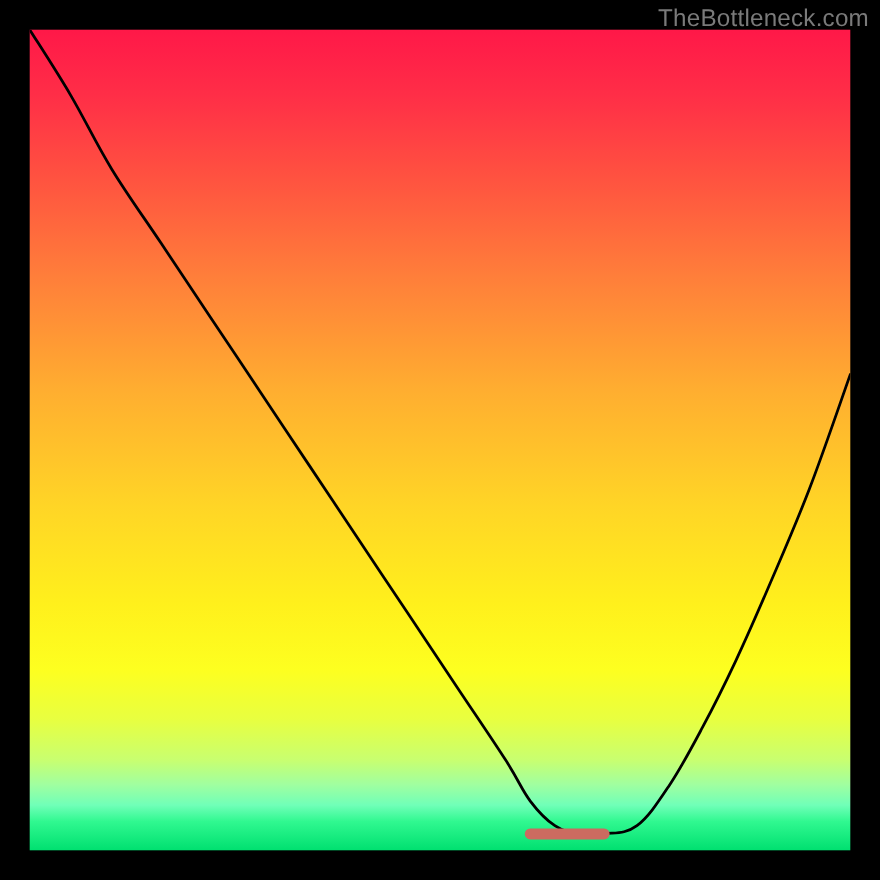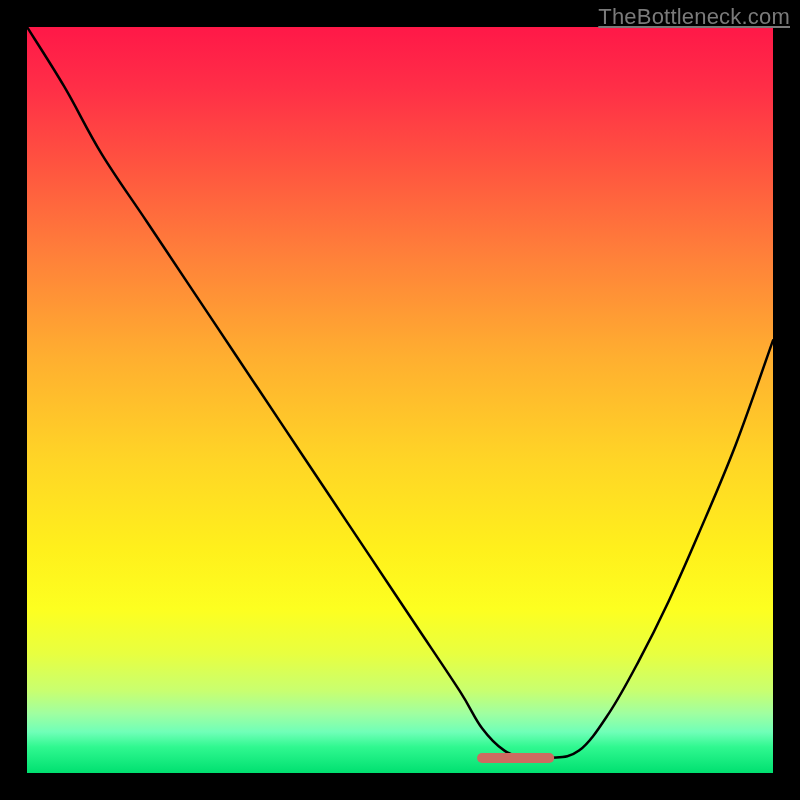--- a/index.html
+++ b/index.html
@@ -35,21 +35,20 @@
     );
   }
   .watermark {
     position: absolute;
     top: 4px;
     right: 10px;
     color: #7a7a7a;
     font-size: 22px;
     font-weight: 500;
     letter-spacing: 0.2px;
-    text-decoration: underline;
   }
   svg.curve {
     position: absolute;
     left: 0;
     top: 0;
     width: 746px;
     height: 746px;
   }
 </style>
 </head>

